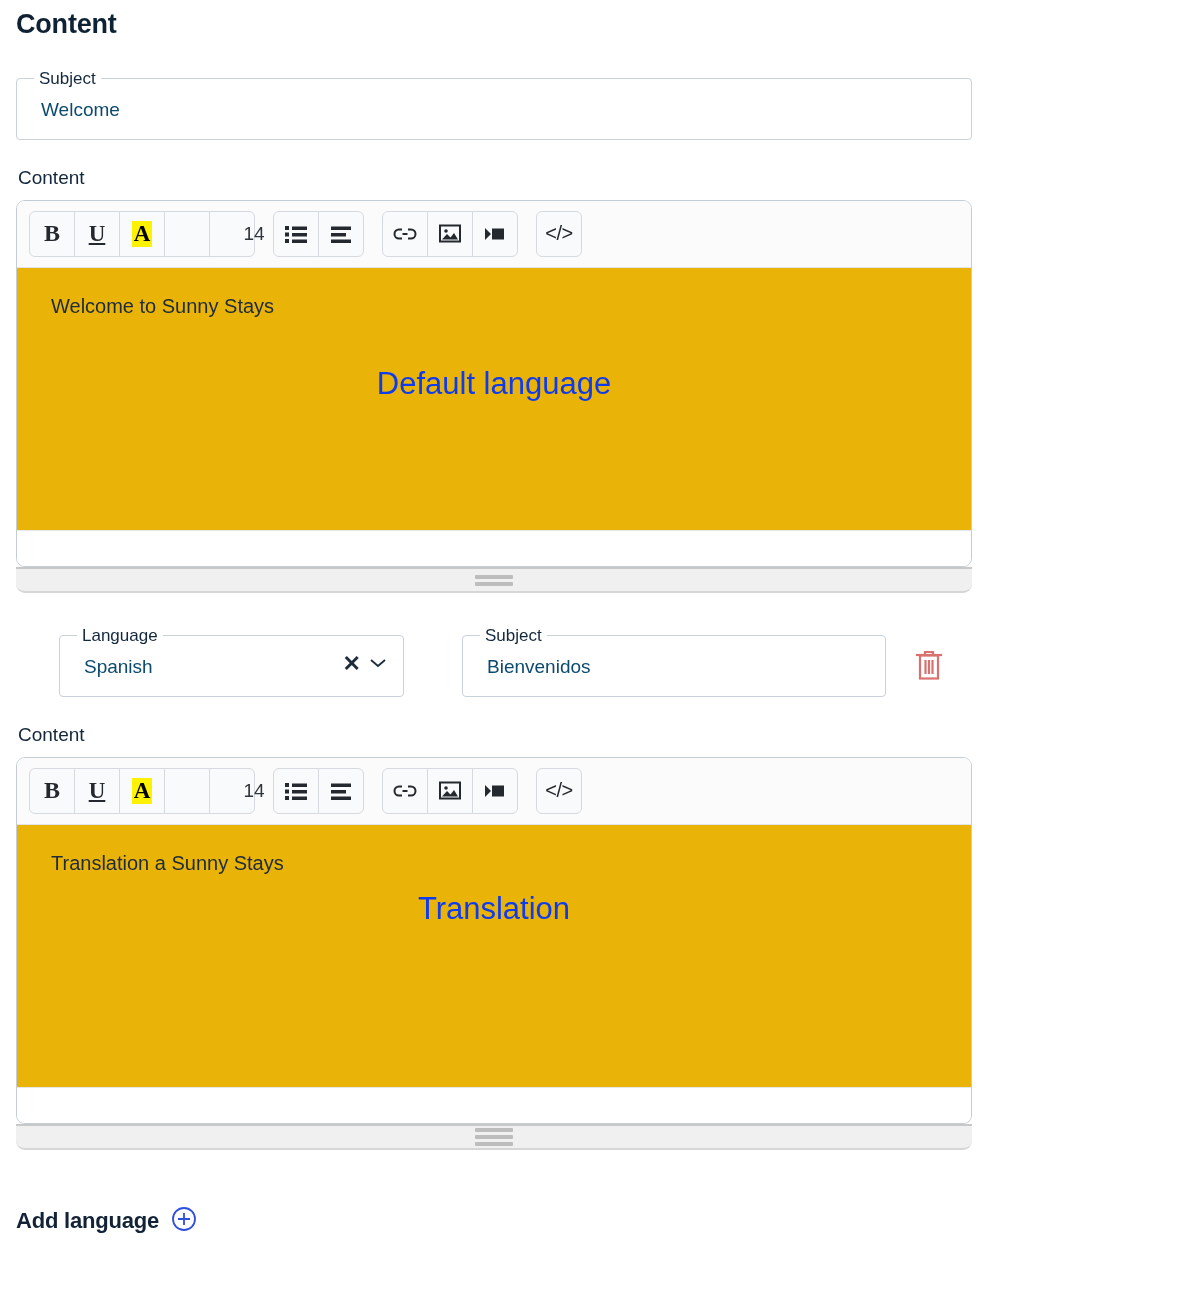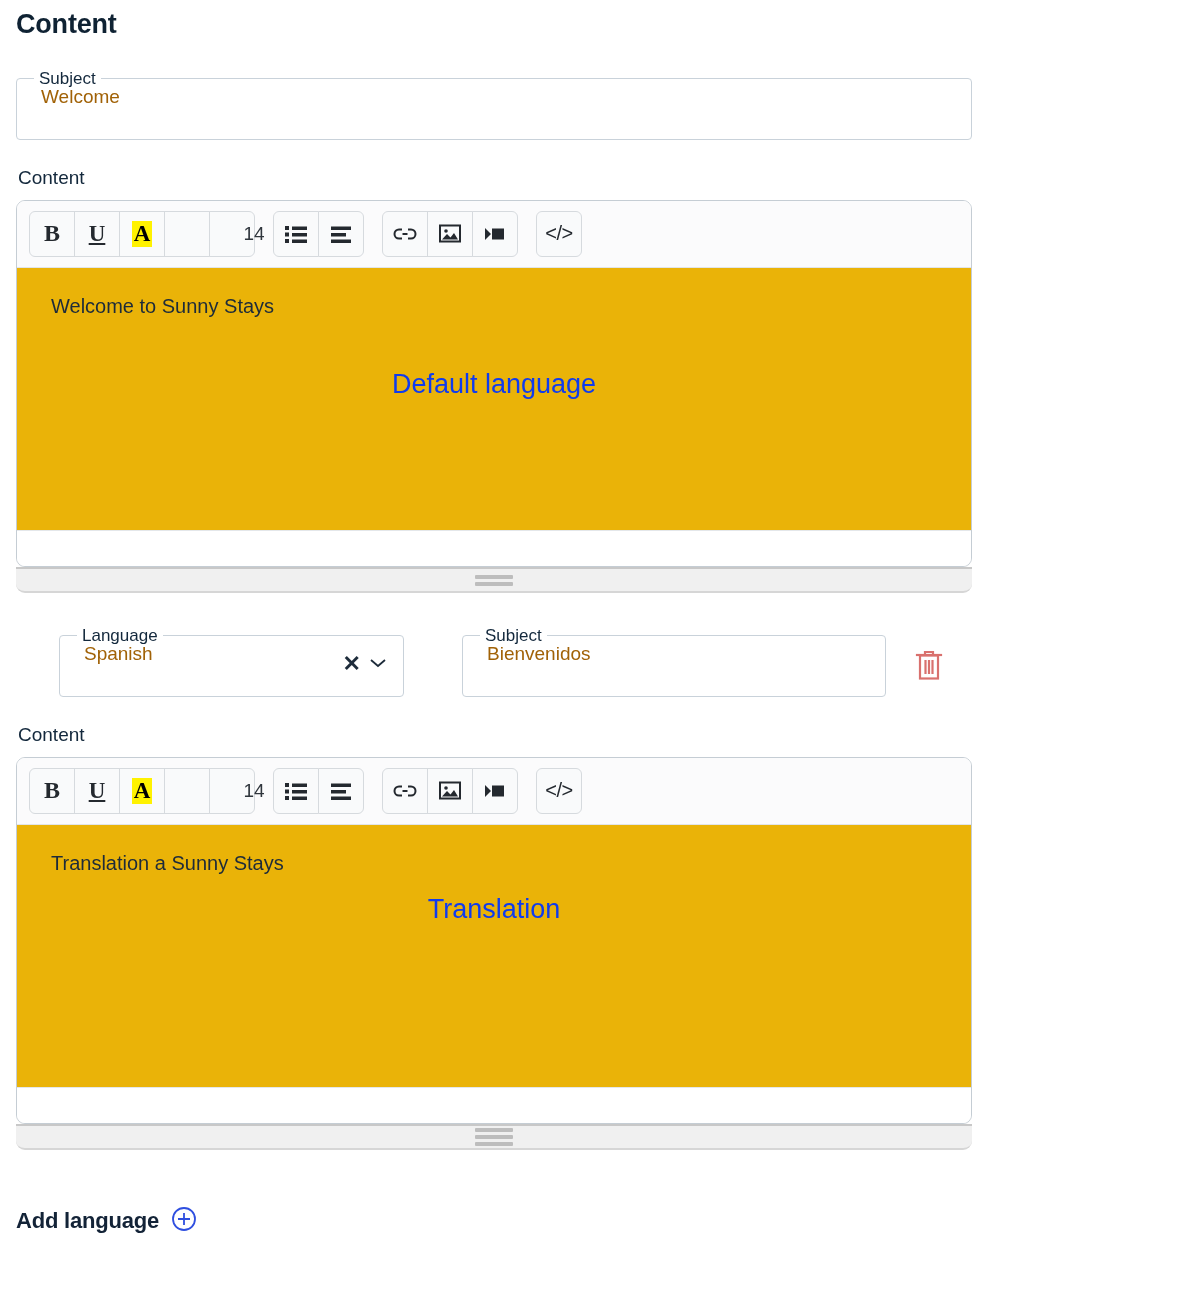--- a/index.html
+++ b/index.html
@@ -43,23 +43,23 @@
     background: #ffffff;
     padding: 0 5px;
     font-size: 17px;
     color: #13283c;
     line-height: 20px;
     white-space: nowrap;
   }
   .field-value {
     position: absolute;
     left: 24px;
-    top: 5px;
+    top: 18px;
     font-size: 19px;
-    color: #a16207;
+    color: #0c4a6e;
     line-height: 26px;
     white-space: nowrap;
   }
 
   .subject-row-top { margin-top: 34px; }
 
   
   .section-label {
     font-size: 19px;
     color: #13283c;
@@ -123,21 +123,21 @@
   .editor-line {
     font-size: 20px;
     color: #1d2b3a;
     line-height: 28px;
     padding-left: 34px;
   }
   .editor-annotation {
     position: absolute;
     left: 0; right: 0;
     text-align: center;
-    font-size: 27px;
+    font-size: 31px;
     color: #0f3bee;
     line-height: 40px;
   }
   .editor-statusbar {
     height: 36px;
     border-top: 1px solid #e4e7ea;
     background: #ffffff;
   }
   .editor-resizer {
     height: 26px;

